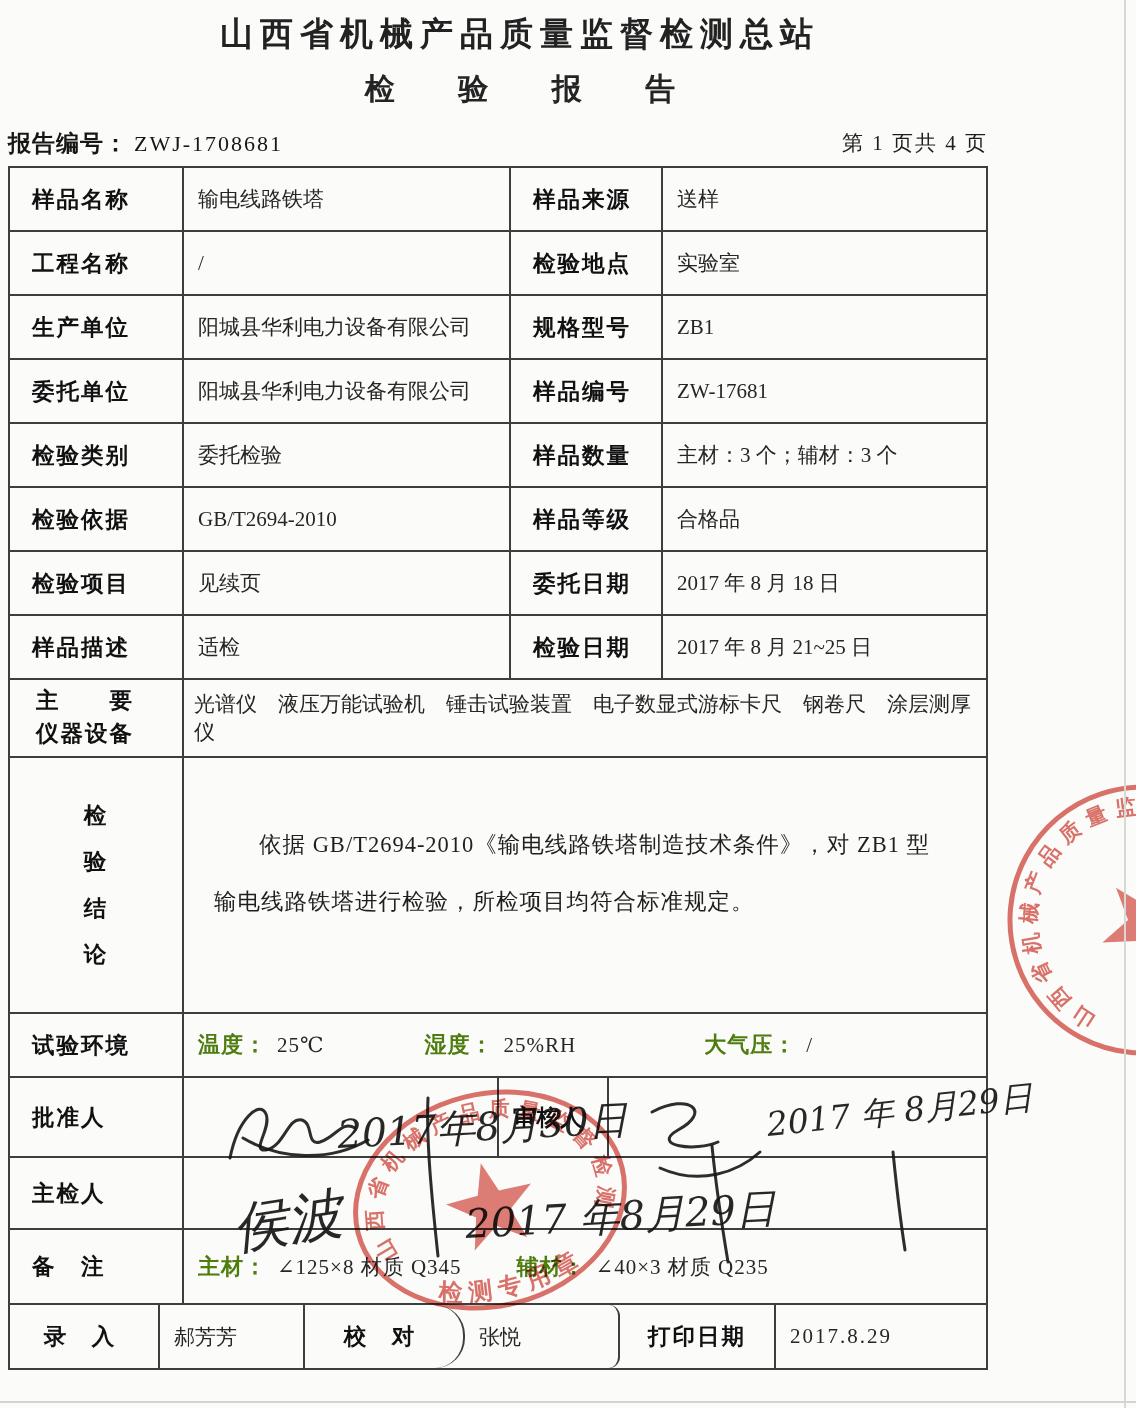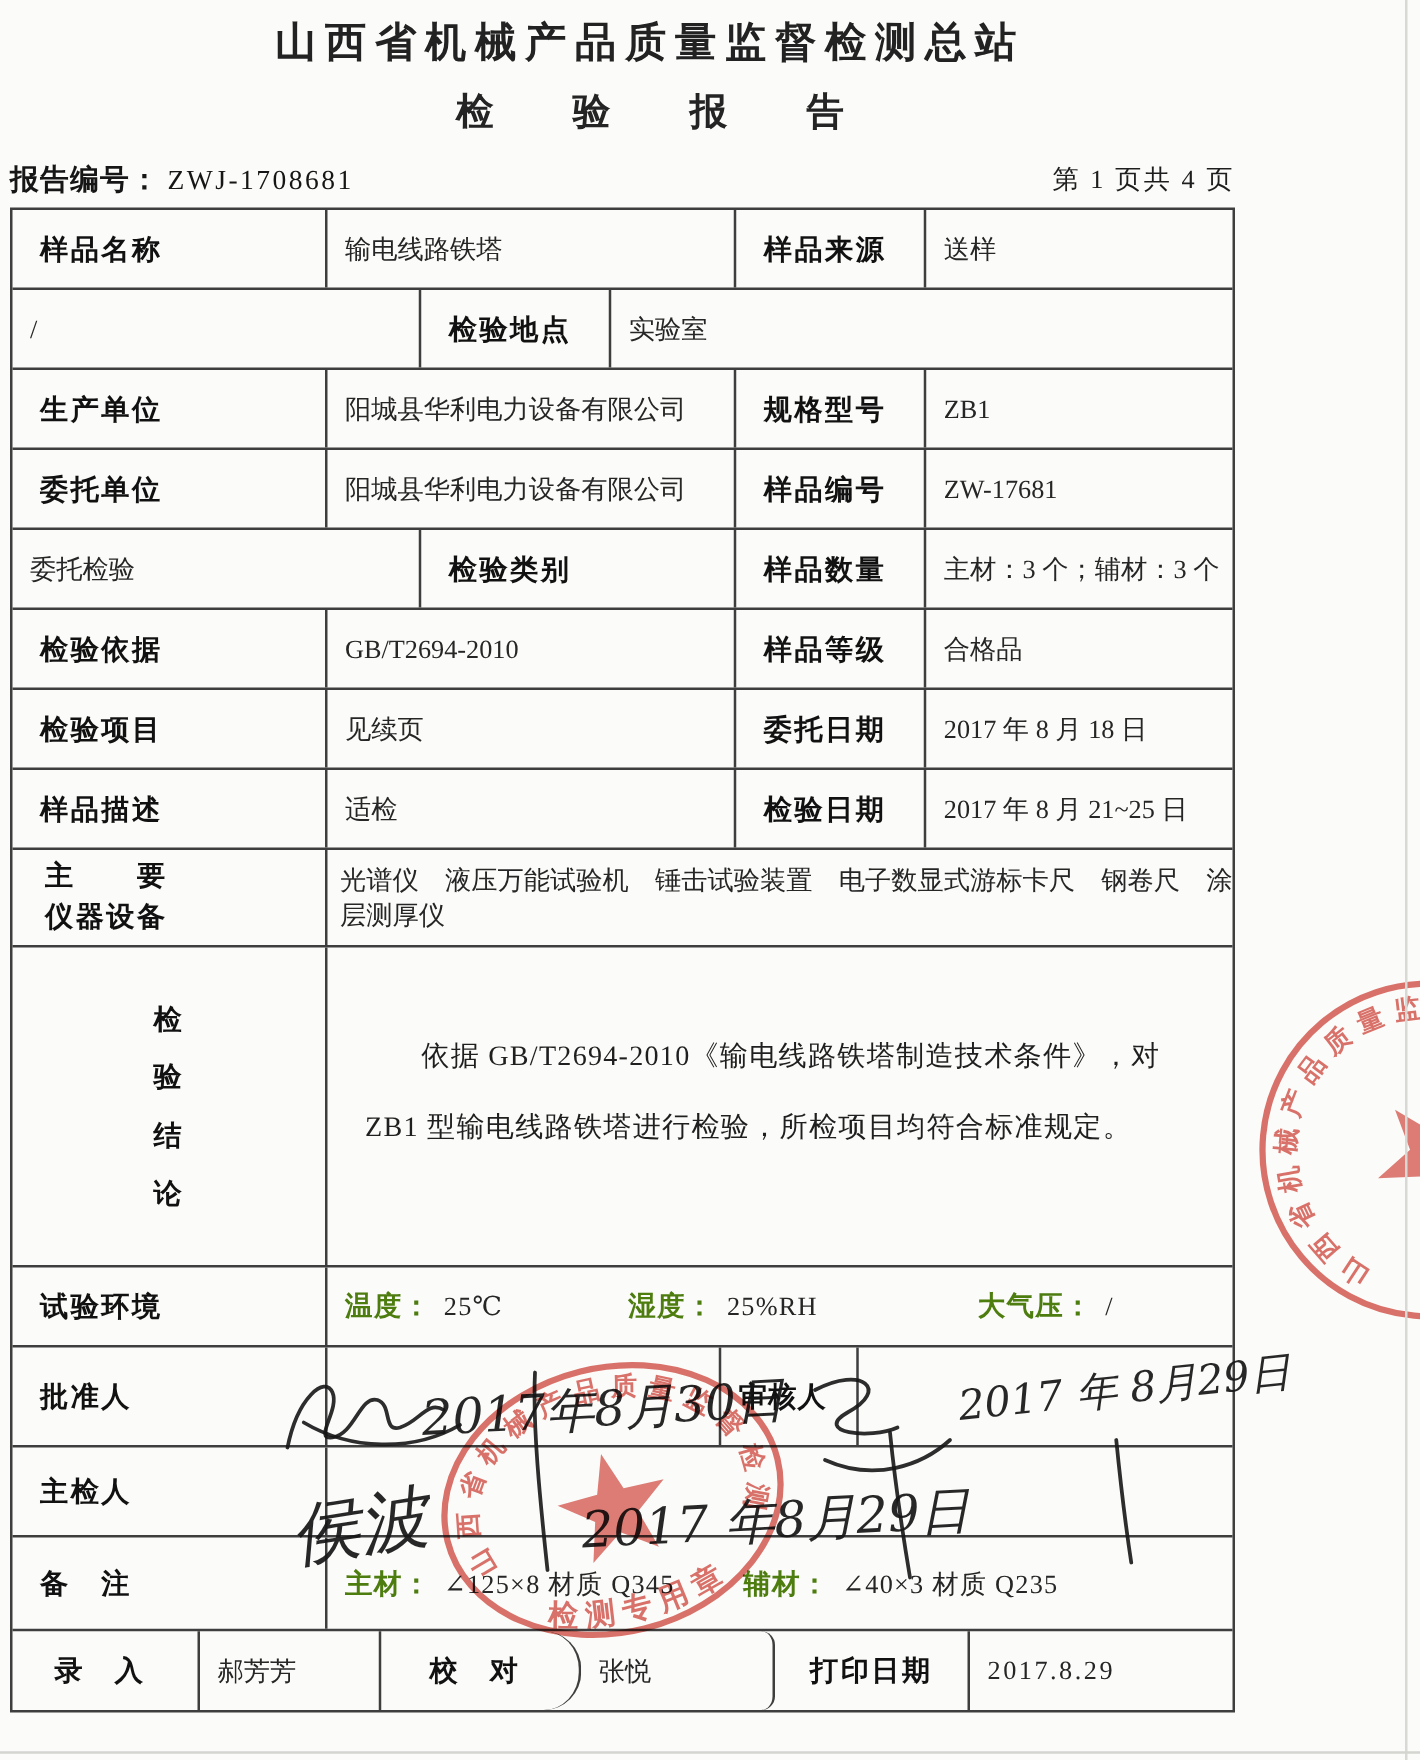--- a/index.html
+++ b/index.html
@@ -43,21 +43,21 @@
   .row.last{border-bottom:none;}
   .h66{height:64px}.h78{height:78px}.h258{height:256px}.h80{height:80px}
   .h72{height:72px}.h75{height:75px}.h65{height:63px}
   .cell{
     box-sizing:border-box;display:flex;align-items:center;
     border-right:2px solid var(--line);
     padding-left:14px;font-size:21px;color:#262626;overflow:visible;
   }
   .cell:last-child{border-right:none;}
   .lab{font-weight:bold;font-size:22.5px;letter-spacing:2px;color:#111;padding-left:22px;}
-  .c1{width:252px;flex:0 0 auto;}
+  .c1{width:174px;flex:0 0 auto;}
   .c2{width:327px;flex:0 0 auto;}
   .c3{width:152px;flex:0 0 auto;padding-left:22px;}
   .cflex{flex:1 1 auto;}
   .sw1{width:315px;flex:0 0 auto;}
   .sw2{width:110px;flex:0 0 auto;padding-left:14px;letter-spacing:1px;}
 
   .equip-lab{flex-direction:column;justify-content:center;align-items:flex-start;padding-left:26px;line-height:1.45;}
   .equip-val{font-size:21px;padding-left:10px;letter-spacing:0px;}
 
   .concl-lab{flex-direction:column;justify-content:space-evenly;align-items:center;padding:26px 0;}
@@ -113,39 +113,40 @@
 
   <div class="report-table">
 
     <div class="row h66">
       <div class="cell lab c1">样品名称</div>
       <div class="cell val c2">输电线路铁塔</div>
       <div class="cell lab c3">样品来源</div>
       <div class="cell val cflex">送样</div>
     </div>
     <div class="row h66">
+      <div class="cell lab c1">工程名称</div>
       <div class="cell val c2">/</div>
       <div class="cell lab c3">检验地点</div>
       <div class="cell val cflex">实验室</div>
     </div>
     <div class="row h66">
       <div class="cell lab c1">生产单位</div>
       <div class="cell val c2">阳城县华利电力设备有限公司</div>
       <div class="cell lab c3">规格型号</div>
       <div class="cell val cflex">ZB1</div>
     </div>
     <div class="row h66">
       <div class="cell lab c1">委托单位</div>
       <div class="cell val c2">阳城县华利电力设备有限公司</div>
       <div class="cell lab c3">样品编号</div>
       <div class="cell val cflex">ZW-17681</div>
     </div>
     <div class="row h66">
+      <div class="cell lab c1">检验类别</div>
       <div class="cell val c2">委托检验</div>
-      <div class="cell lab c1">检验类别</div>
       <div class="cell lab c3">样品数量</div>
       <div class="cell val cflex">主材：3 个；辅材：3 个</div>
     </div>
     <div class="row h66">
       <div class="cell lab c1">检验依据</div>
       <div class="cell val c2">GB/T2694-2010</div>
       <div class="cell lab c3">样品等级</div>
       <div class="cell val cflex">合格品</div>
     </div>
     <div class="row h66">

